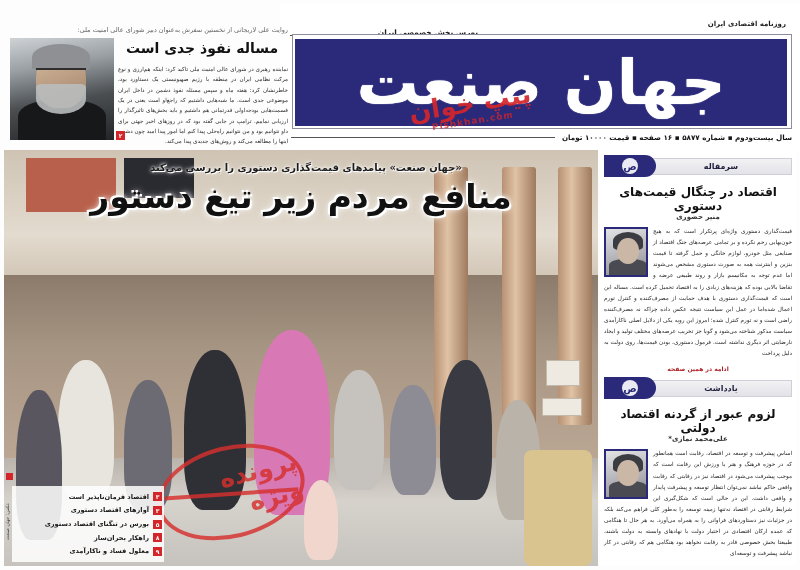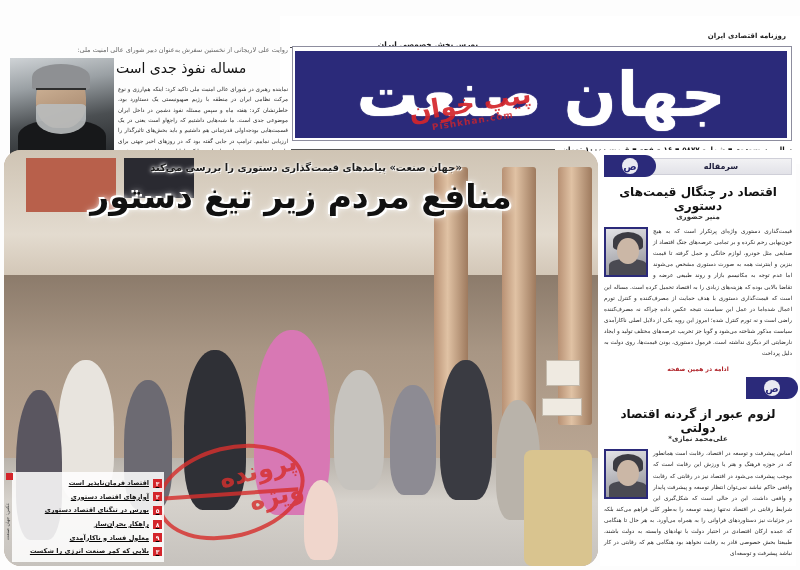--- a/index.html
+++ b/index.html
@@ -11,21 +11,21 @@
   }
   #page {
     position: relative;
     width: 800px; height: 570px;
     background: #fdfdfd;
     direction: rtl;
   }
 
   
   .masthead {
-    position: absolute; top: 16px; right: 0;
+    position: absolute; top: 4px; right: 0;
     width: 520px; height: 148px;
     background: #ffffff;
   }
   .mast-frame {
     position: absolute; top: 30px; right: 8px;
     width: 500px; height: 95px;
     border: 1px solid #8d8d9e;
     background: #ffffff;
   }
   .mast-blue {
@@ -73,21 +73,21 @@
     font-family: "DejaVu Sans", sans-serif;
     pointer-events: none;
   }
   .watermark small {
     display: block; font-size: 9px; letter-spacing: 1px; text-align: center;
     margin-top: -2px; opacity: .85;
   }
 
   
   .topleft {
-    position: absolute; top: 44px; left: 4px;
+    position: absolute; top: 24px; left: 4px;
     width: 290px; height: 118px;
   }
   .tl-kicker {
     position: absolute; top: 2px; right: 6px; left: 2px;
     font-size: 6.5px; color: #666; text-align: right; direction: rtl;
   }
   .tl-photo {
     position: absolute; top: 14px; left: 6px;
     width: 104px; height: 102px;
     background: linear-gradient(170deg,#cfd3d6 0%,#9aa0a4 28%,#4b4f52 60%,#232528 100%);
@@ -107,35 +107,34 @@
   .suit { position: absolute; bottom: 0; left: 8px; width: 88px; height: 40px;
     background: #17181a; border-radius: 40% 40% 0 0; }
   .tl-body {
     position: absolute; top: 40px; right: 6px;
     width: 170px;
     font-size: 5.6px; line-height: 1.85; color: #2a2a2a;
     text-align: justify; direction: rtl;
   }
   .tl-head {
     position: absolute; top: 16px; right: 6px; width: 172px;
-    font-size: 14px; font-weight: normal; color: #111; text-align: left;
+    font-size: 14px; font-weight: bold; color: #111; text-align: center;
   }
   .tl-pagebadge {
     position: absolute; bottom: 2px; left: 112px;
     width: 9px; height: 9px; background: #d4252b; color: #fff;
     font-size: 6px; line-height: 9px; text-align: center; font-weight: bold;
   }
 
   
   .mainphoto {
     position: absolute; top: 150px; left: 4px;
     width: 594px; height: 416px;
     overflow: hidden;
     background: #b9a48f;
-    border-radius: 17px;
   }
   .bz { position: absolute; }
   .sky { left:0; top:0; width:100%; height:34%;
     background: linear-gradient(#cfc4b4,#e3dbcf 60%,#cdbfae); }
   .ground { left:0; bottom:0; width:100%; height:26%;
     background: linear-gradient(#b9b3ab,#d6d2cc 40%,#c6c2bd); }
   .mid { left:0; top:30%; width:100%; height:46%;
     background: linear-gradient(#8c7b6b,#a89684 40%,#bba794); }
   .pillar { top:4%; width:34px; height:62%;
     background: linear-gradient(90deg,#b89174,#e0c2a4 40%,#9e7a5e);
@@ -169,21 +168,20 @@
     content: ""; position: absolute; left: 4px; right: 4px; top: 50%;
     border-top: 4px solid #d6302e; transform: rotate(10deg);
   }
 
   
   .hl-list {
     position: absolute; left: 8px; bottom: 4px;
     width: 152px; padding: 4px 2px 4px 4px;
     background: rgba(255,255,255,0.86);
     direction: rtl;
-    text-decoration: underline;
   }
   .hl-item {
     display: flex; align-items: center; justify-content: flex-start;
     gap: 4px; height: 13.6px;
   }
   .hl-badge {
     flex: 0 0 auto;
     width: 9px; height: 9px; background: #d4252b; color: #fff;
     font-size: 6px; line-height: 9px; text-align: center; font-weight: bold;
   }
@@ -359,24 +357,20 @@
         <span class="hl-text">بورس در تنگنای اقتصاد دستوری</span>
       </div>
       <div class="hl-item">
         <span class="hl-badge">۸</span>
         <span class="hl-text">راهکار بحران‌ساز</span>
       </div>
       <div class="hl-item">
         <span class="hl-badge">۹</span>
         <span class="hl-text">معلول فساد و ناکارآمدی</span>
       </div>
-      <div class="hl-item">
-        <span class="hl-badge">۳</span>
-        <span class="hl-text">بلایی که کمر صنعت انرژی را شکست</span>
-      </div>
     </div>
     <div class="vert-dot"></div>
     <div class="vert-note">عکس: جهان صنعت</div>
   </div>
 
   <div class="rightcol">
 
     <div class="sec-head">
       <div class="sec-pill">سرمقاله</div>
       <div class="sec-blue">
@@ -390,20 +384,21 @@
         <div class="t-body"></div>
         <div class="t-hair"></div>
         <div class="t-face"></div>
       </div>
       <div class="art-body">قیمت‌گذاری دستوری واژه‌ای پرتکرار است که به هیچ خون‌بهایی رحم نکرده و بر تمامی عرصه‌های جنگ اقتصاد از صنایعی مثل خودرو، لوازم خانگی و حمل گرفته تا قیمت بنزین و اینترنت همه به صورت دستوری مشخص می‌شوند اما عدم توجه به مکانیسم بازار و روند طبیعی عرضه و تقاضا بالایی بوده که هزینه‌های زیادی را به اقتصاد تحمیل کرده است. مساله این است که قیمت‌گذاری دستوری با هدف حمایت از مصرف‌کننده و کنترل تورم اعمال شده‌اما در عمل این سیاست نتیجه عکس داده چراکه نه مصرف‌کننده راضی است و نه تورم کنترل شده؛ امروز این رویه یکی از دلایل اصلی ناکارآمدی سیاست مذکور شناخته می‌شود و گویا جز تخریب عرصه‌های مختلف تولید و ایجاد نارضایتی اثر دیگری نداشته است. فرمول دستوری، بودن قیمت‌ها، روی دولت به دلیل پرداخت</div>
     </div>
 
     <div class="note-cont">ادامه در همین صفحه</div>
 
     <div class="sec-head">
+      <div class="sec-pill">یادداشت</div>
       <div class="sec-blue">
         <span class="disc">ص</span>
       </div>
     </div>
     <div class="art-title">لزوم عبور از گردنه اقتصاد دولتی</div>
     <div class="art-author">علی‌محمد نمازی*</div>
     <div class="art-wrap">
       <div class="art-thumb">
         <div class="t-body"></div>
         <div class="t-hair"></div>

